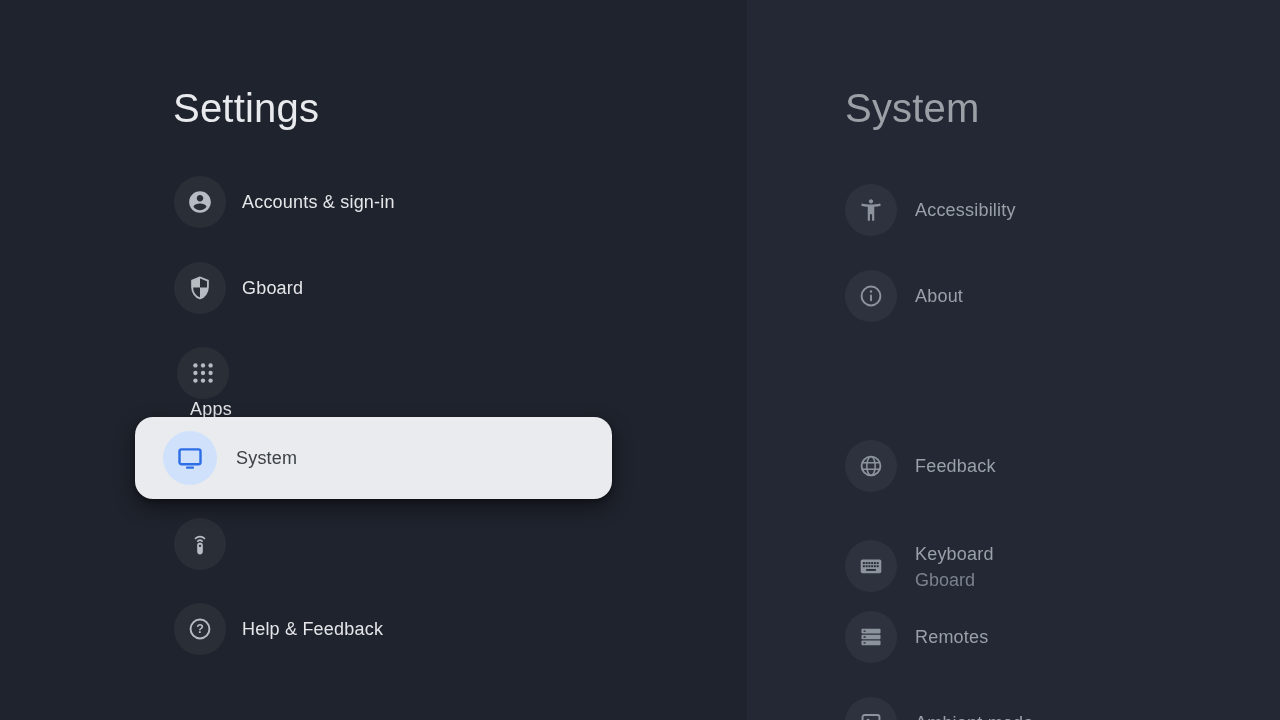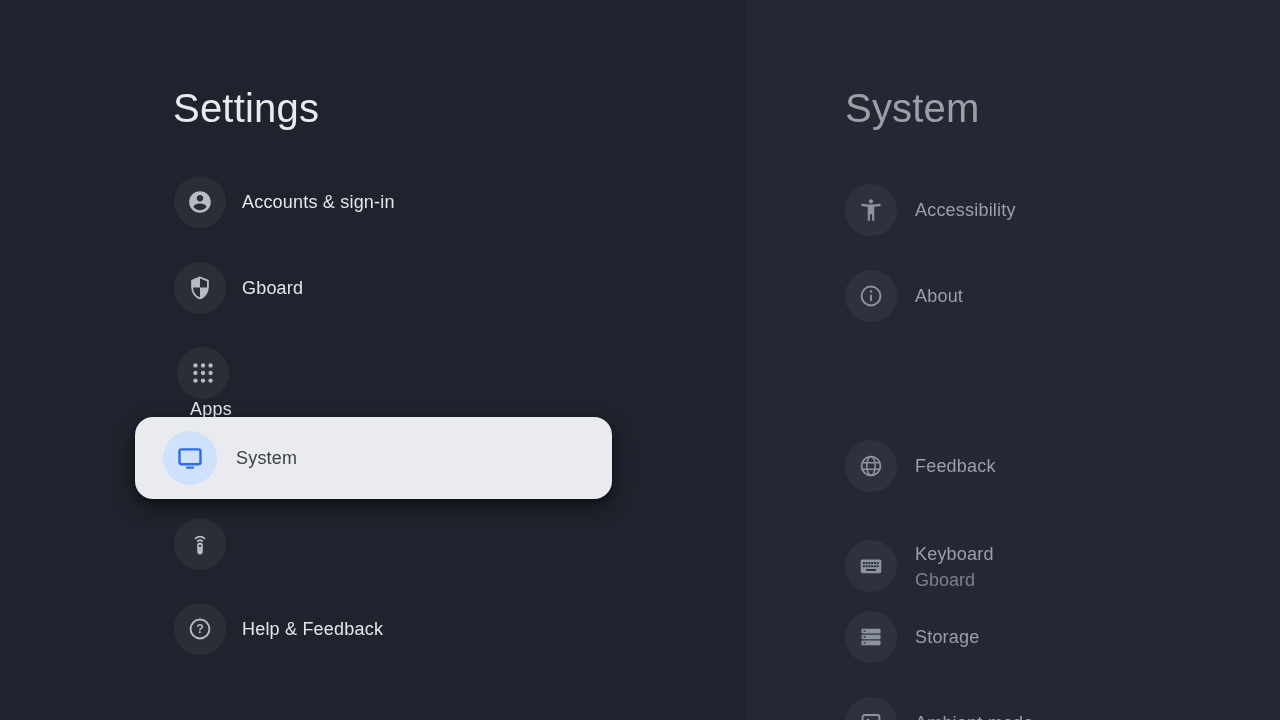--- a/index.html
+++ b/index.html
@@ -214,21 +214,21 @@
           <rect x="3.2" y="9.85" width="17.6" height="4.3" rx="0.9"></rect>
           <rect x="3.2" y="15.3" width="17.6" height="4.3" rx="0.9"></rect>
         </g>
         <g fill="#272c37">
           <rect x="5.1" y="5.9" width="2" height="1.3" rx="0.3"></rect>
           <rect x="5.1" y="11.35" width="2" height="1.3" rx="0.3"></rect>
           <rect x="5.1" y="16.8" width="2" height="1.3" rx="0.3"></rect>
         </g>
       </svg>
     </span>
-    <span class="item-label">Storage</span>
+    <span class="item-label">Remotes</span>
   </div>
 
   <div class="menu-item right-item" style="top:697px;">
     <span class="icon-circle">
       <svg class="glyph" width="26" height="26" viewBox="0 0 24 24">
         <rect x="4.2" y="4.6" width="15.6" height="14.6" rx="2" fill="none" stroke="currentColor" stroke-width="1.8"></rect>
         <circle cx="9.3" cy="9.5" r="1.4" fill="currentColor"></circle>
         <path d="M6.5 16.5l3.4-3.8 2.6 2.7 2.3-2.4 2.7 3.5z" fill="currentColor"></path>
       </svg>
     </span>

